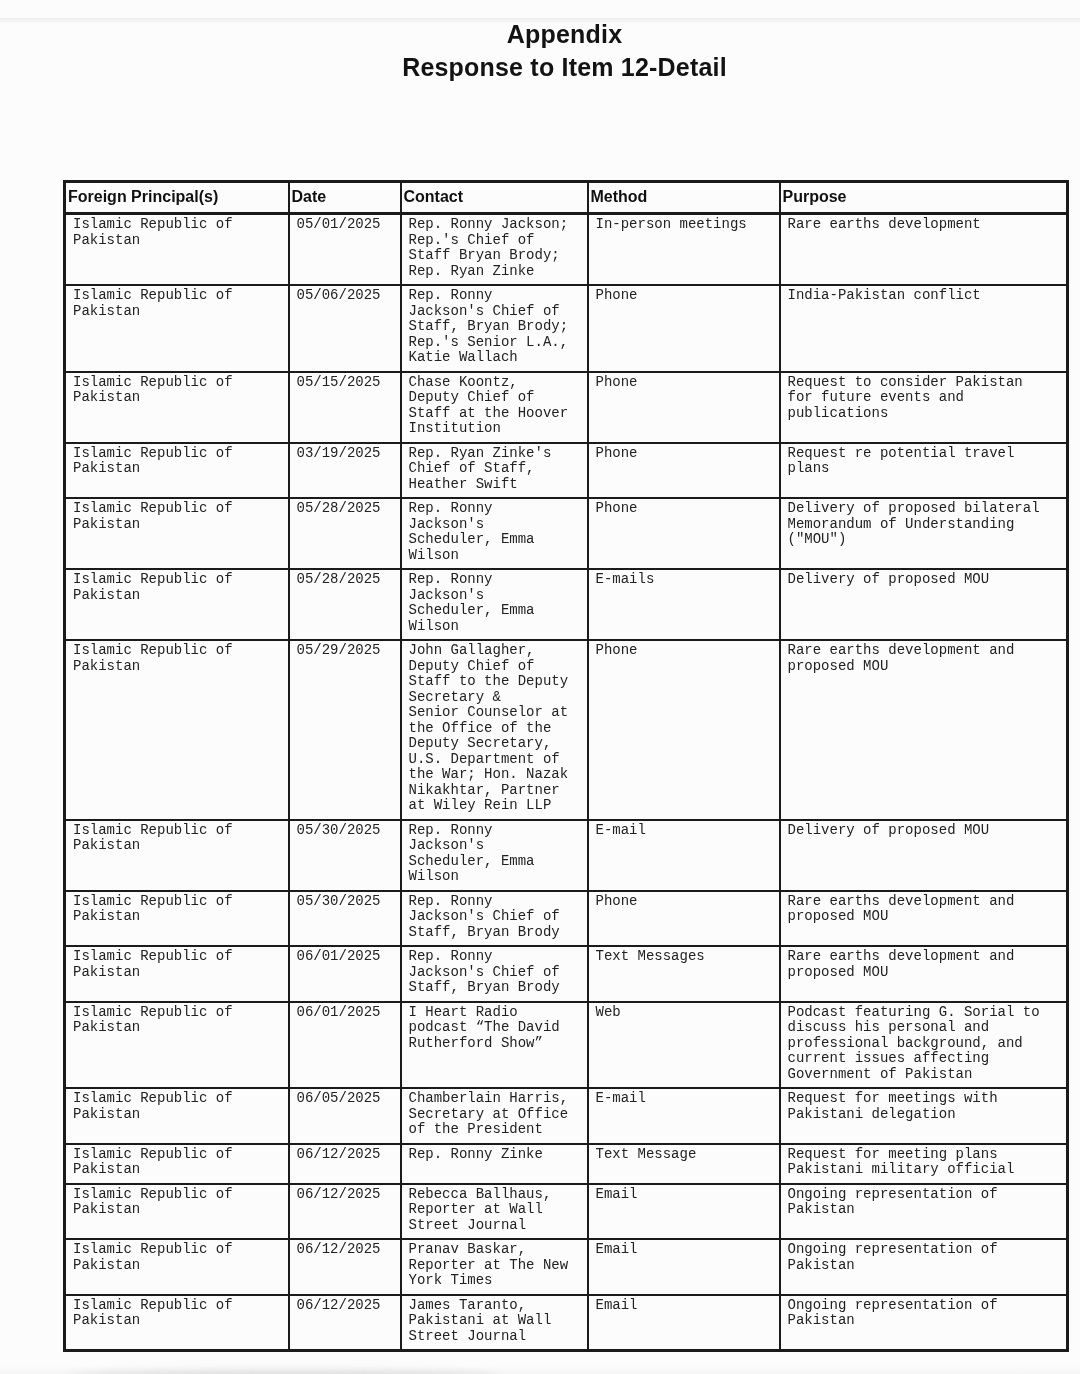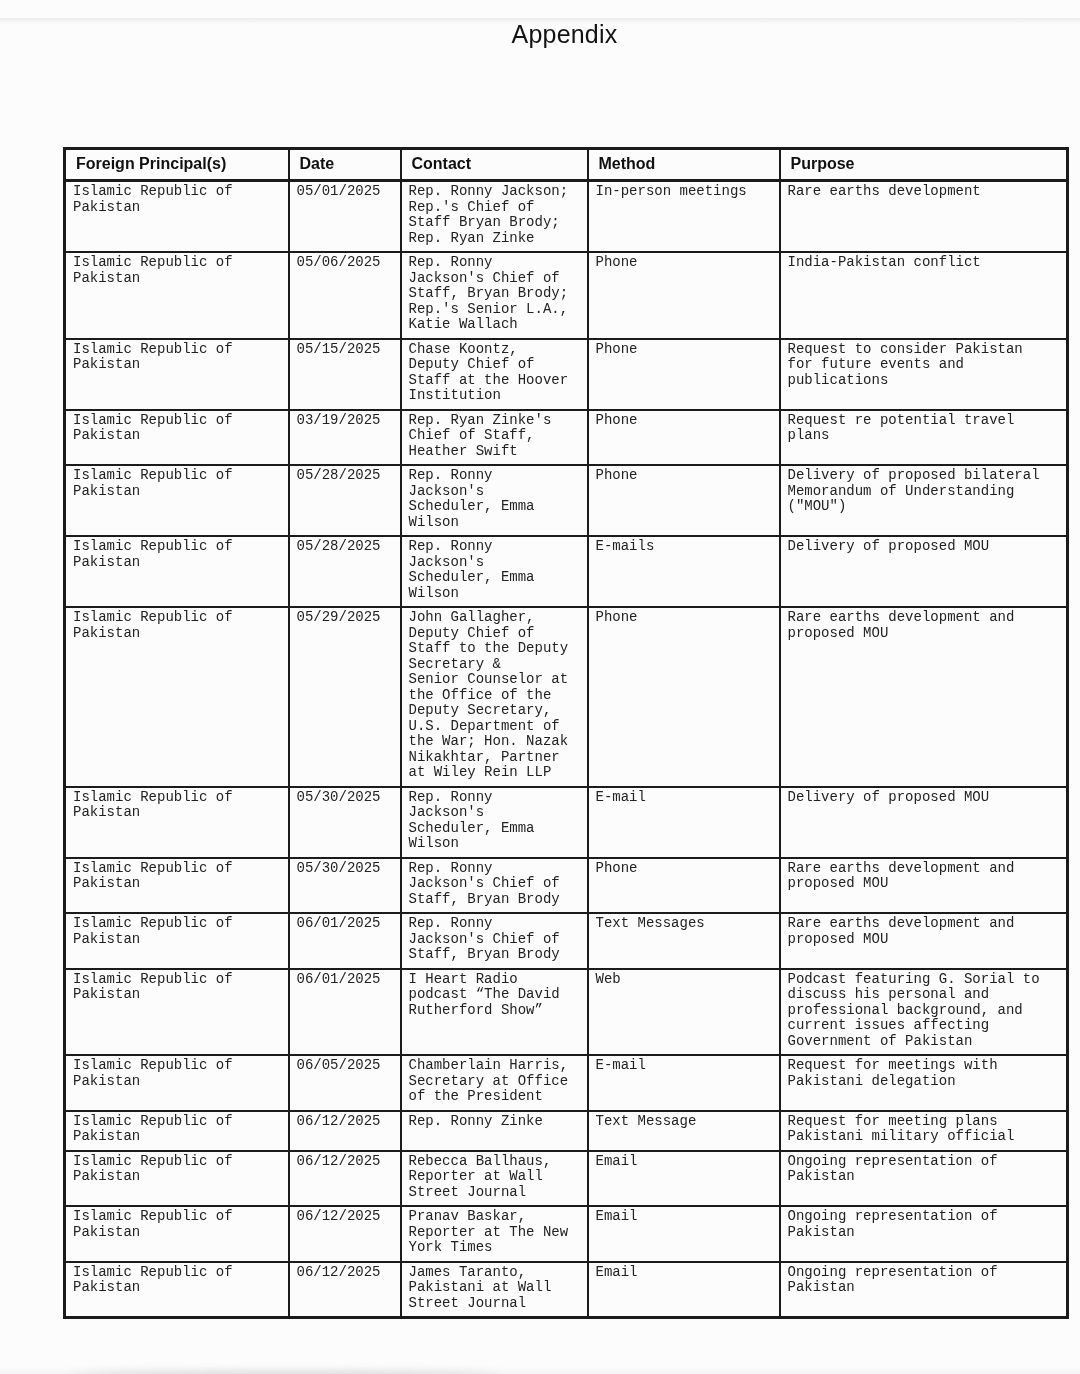--- a/index.html
+++ b/index.html
@@ -22,21 +22,21 @@
   }
   .page {
     position: relative;
     width: 1080px;
     height: 1374px;
   }
   .title-block {
     margin: 18px 0 0 63px;
     width: 1003px;
     text-align: center;
-    font-weight: normal;
+    font-weight: bold;
     font-size: 25px;
     line-height: 33px;
     color: #131313;
     letter-spacing: 0.2px;
   }
   table.detail-table {
     border-collapse: collapse;
     table-layout: fixed;
     width: 1003px;
     margin: 96px 0 0 63px;
@@ -47,21 +47,21 @@
   col.c-contact   { width: 187px; }
   col.c-method    { width: 192px; }
   col.c-purpose   { width: 288px; }
   th {
     font-family: "Liberation Sans", sans-serif;
     font-size: 16px;
     font-weight: bold;
     text-align: left;
     vertical-align: middle;
     color: #101010;
-    padding: 5px 4px 6px 10px;
+    padding: 5px 4px 6px 2px;
     border: 2px solid var(--ink);
     border-bottom-width: 3px;
   }
   td {
     font-family: "Liberation Mono", "DejaVu Sans Mono", monospace;
     font-size: 14px;
     line-height: 15.5px;
     vertical-align: top;
     color: #222222;
     padding: 2px 14px 5px 7px;
@@ -96,20 +96,21 @@
 </style>
 </head>
 <body>
 
 <div class="page">
 
   <div class="scan-top"></div>
 
   <div class="title-block">
     <div>Appendix</div>
+    <div>Response to Item 12-Detail</div>
   </div>
 
   <table class="detail-table">
     <colgroup>
       <col class="c-principal">
       <col class="c-date">
       <col class="c-contact">
       <col class="c-method">
       <col class="c-purpose">
     </colgroup>

